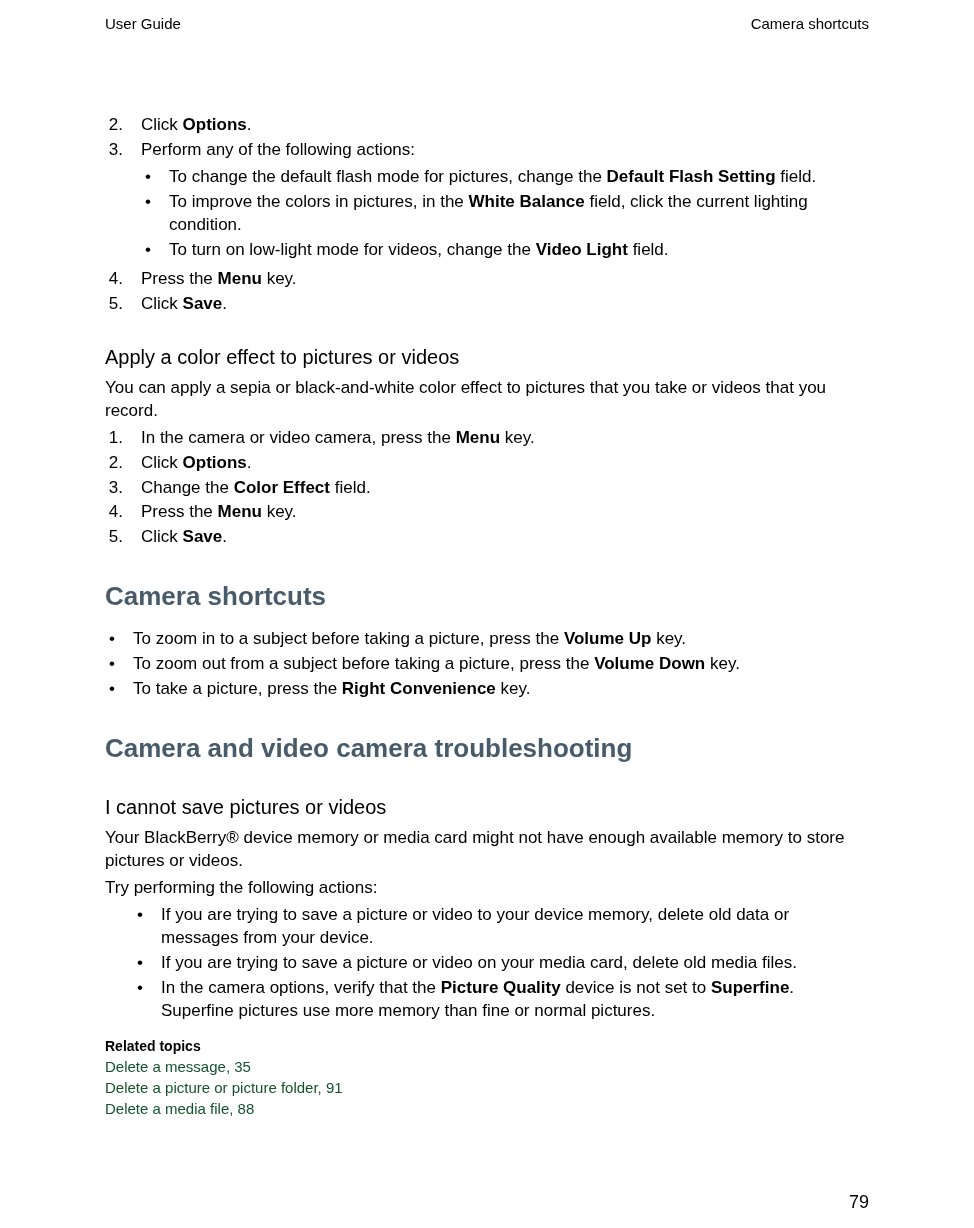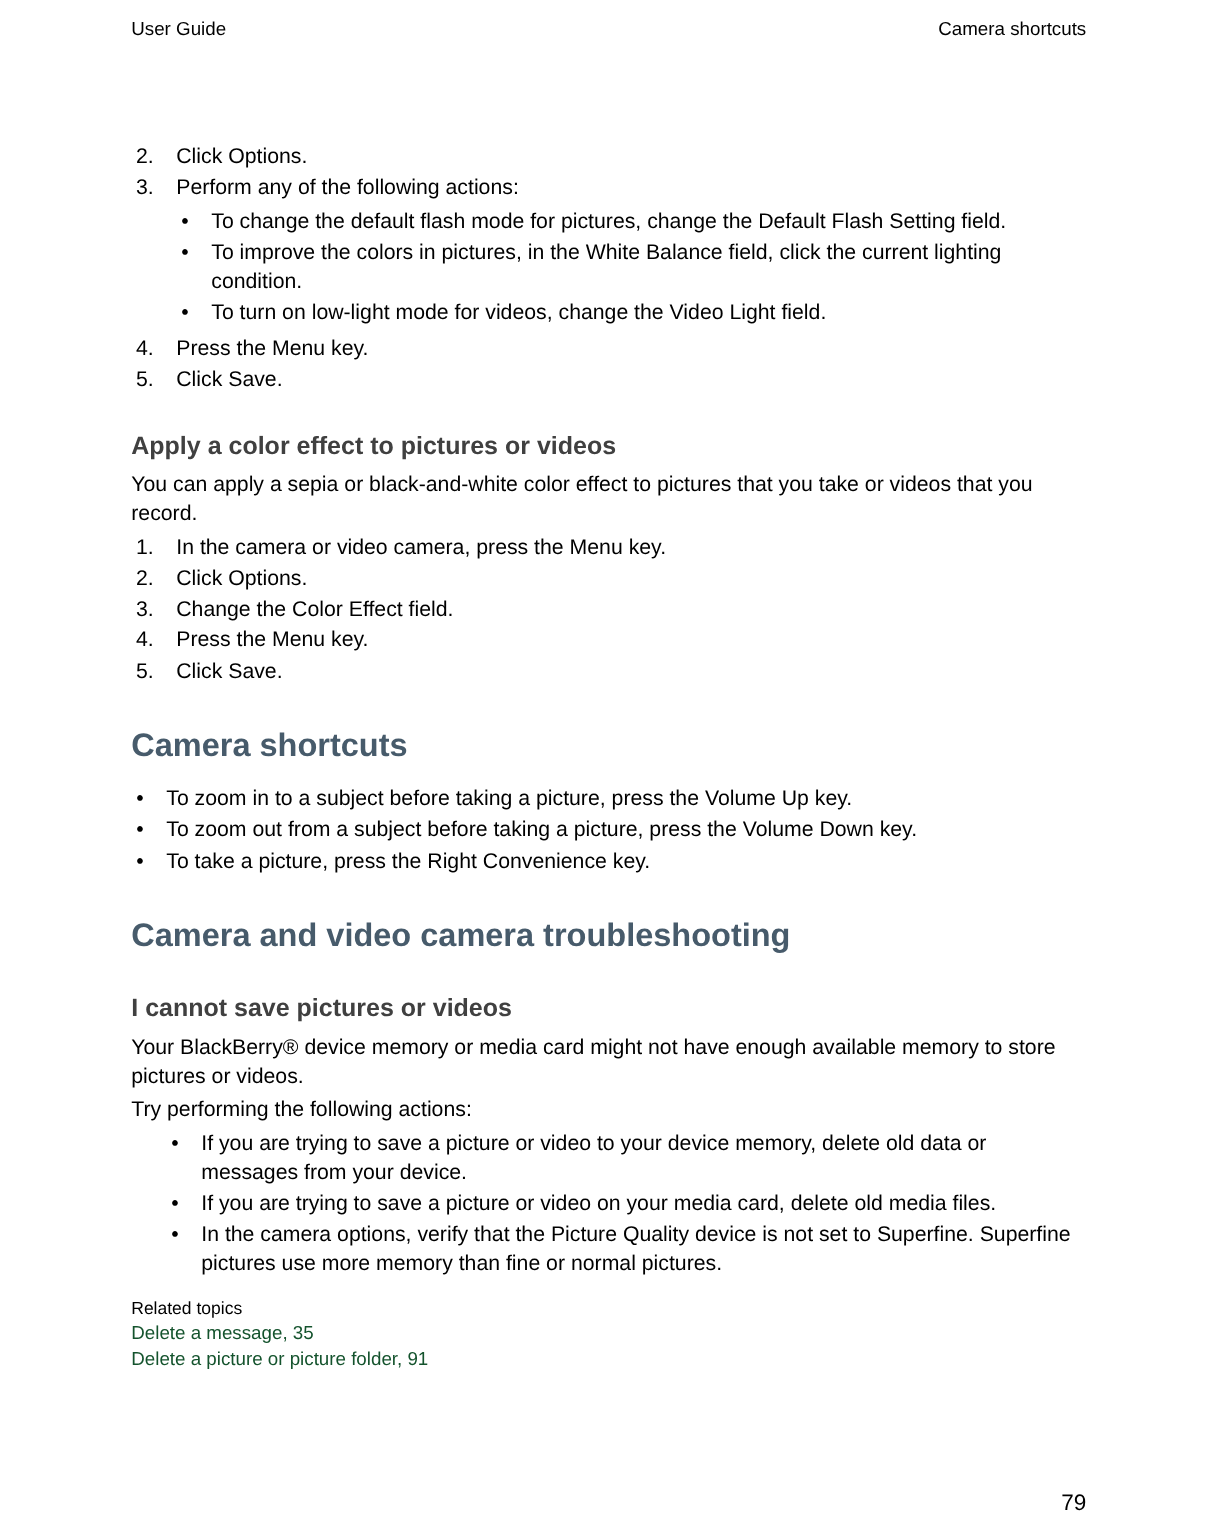--- a/index.html
+++ b/index.html
@@ -6,25 +6,25 @@
   .page{width:808px;min-height:1228px;margin:0 auto;position:relative;box-sizing:border-box;padding:14px 22px 30px 22px}
   .hdr{display:flex;justify-content:space-between;font-size:15px;margin-bottom:80px}
   ol.main{list-style:none;margin:0;padding:0}
   ol.main>li{display:flex;margin:2px 0}
   ol.main>li>.num{width:18px;flex:0 0 18px;text-align:right;margin-right:18px}
   ol.main>li>.txt{flex:1}
   ul.sub{list-style:none;margin:4px 0 4px 0;padding:0}
   ul.sub>li{display:flex;margin:2px 0}
   ul.sub>li>.bul{flex:0 0 14px;margin-right:14px;text-align:center}
   ul.sub>li>.txt{flex:1}
-  h2.sec{color:#404040;font-weight:bold;font-size:20px;margin:28px 0 6px 0}
+  h2.sec{color:#000000;font-weight:normal;font-size:20px;margin:28px 0 6px 0}
   h1.big{color:#475b6b;font-weight:bold;font-size:26px;margin:30px 0 14px 0}
-  .b{font-weight:normal}
+  .b{font-weight:bold}
   .intro{margin:4px 0}
-  .rel-h{font-weight:normal;font-size:14px;margin-top:14px}
+  .rel-h{font-weight:bold;font-size:14px;margin-top:14px}
   .rel-link{color:#14532d;font-size:15px;margin:1px 0}
   .pgnum{position:absolute;bottom:14px;right:22px;font-weight:normal;font-size:18px}
 </style>
 </head>
 <body>
 
 <div class="page">
   <div class="hdr">
     <div>User Guide</div>
     <div>Camera shortcuts</div>
@@ -121,15 +121,16 @@
       </li>
     <li>
         <span class="bul">•</span>
         <span class="txt"><span>In the camera options, verify that the </span><span class="b">Picture Quality</span><span> device is not set to </span><span class="b">Superfine</span><span>. Superfine pictures use more memory than fine or normal pictures.</span></span>
       </li>
   </ul>
 
   <div class="rel-h">Related topics</div>
   <div class="rel-link">Delete a message, 35</div>
   <div class="rel-link">Delete a picture or picture folder, 91</div>
+  <div class="rel-link">Delete a media file, 88</div>
 
   <div class="pgnum">79</div>
 </div>
 
 </body></html>

